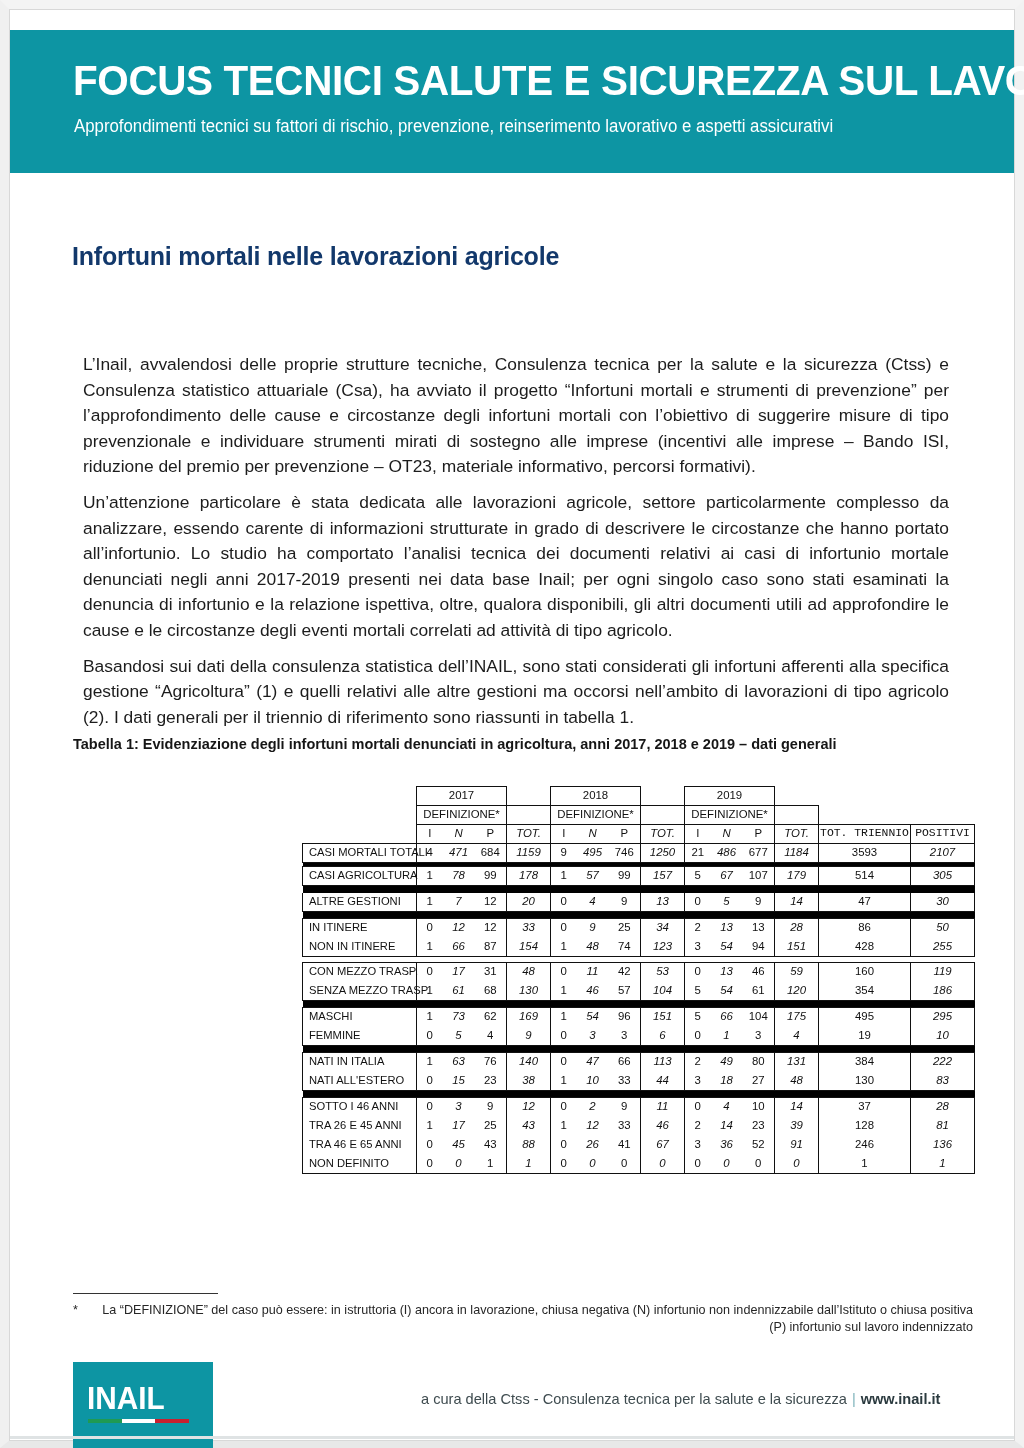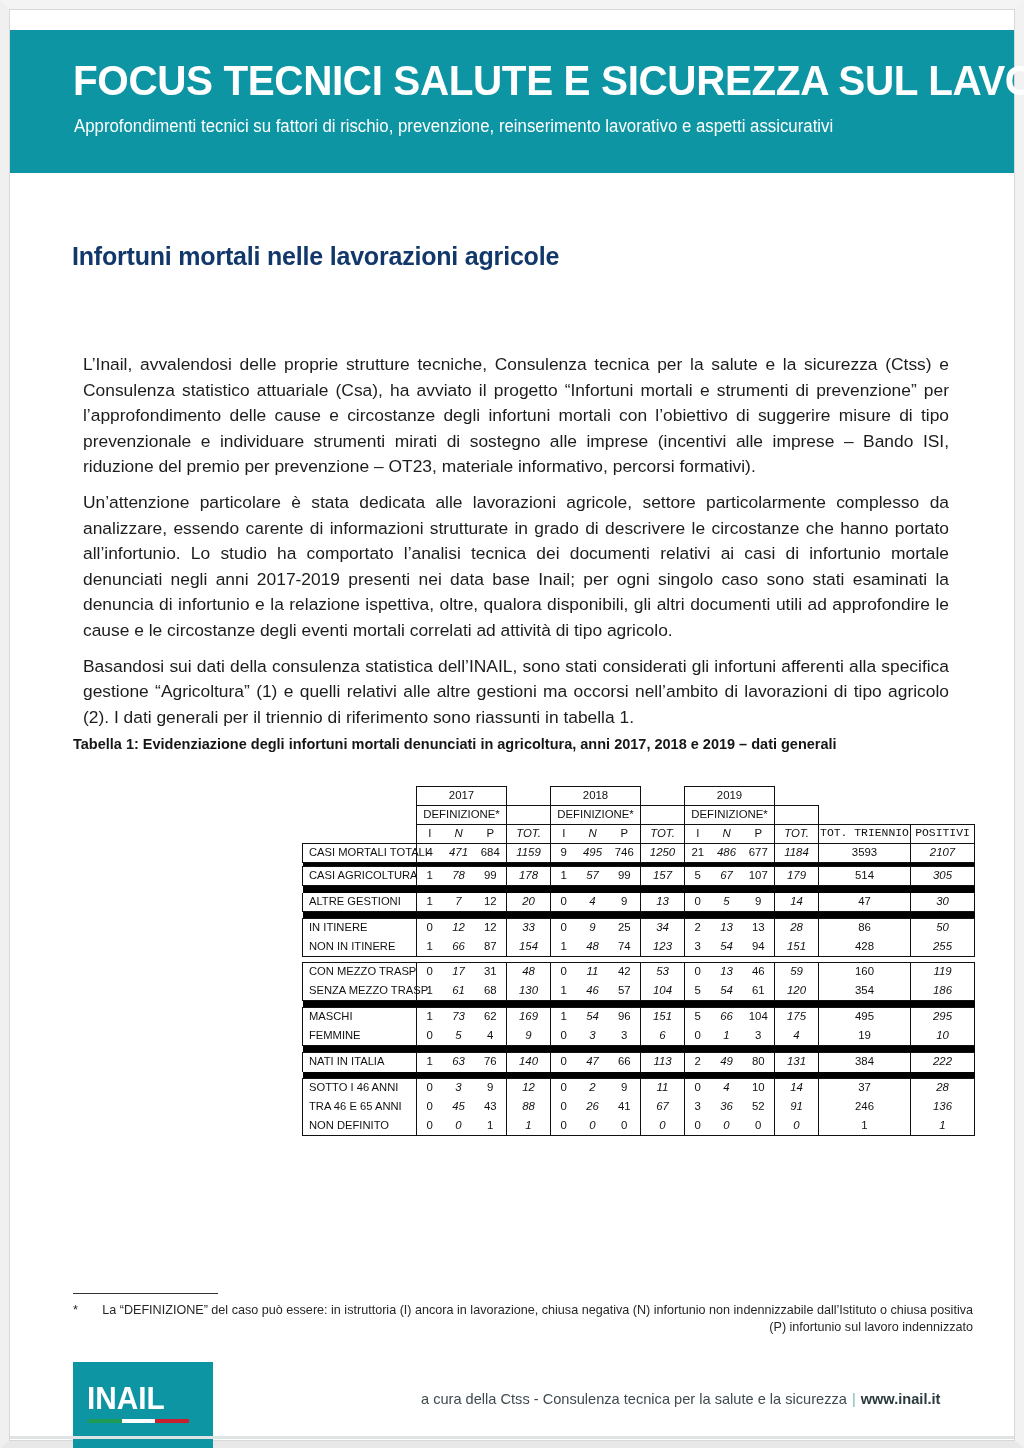--- a/index.html
+++ b/index.html
@@ -508,20 +508,37 @@
             <td class="br bt">66</td>
             <td class="bl br bt ital">113</td>
             <td class="bl bt">2</td>
             <td class="bt ital">49</td>
             <td class="br bt">80</td>
             <td class="bl br bt ital">131</td>
             <td class="bl br bt">384</td>
             <td class="bl br bt ital">222</td>
           </tr>
 
+          <tr>
+            <td class="lbl bl br bb">NATI ALL'ESTERO</td>
+            <td class="bl bb">0</td>
+            <td class="bb ital">15</td>
+            <td class="br bb">23</td>
+            <td class="bl br bb ital">38</td>
+            <td class="bl bb">1</td>
+            <td class="bb ital">10</td>
+            <td class="br bb">33</td>
+            <td class="bl br bb ital">44</td>
+            <td class="bl bb">3</td>
+            <td class="bb ital">18</td>
+            <td class="br bb">27</td>
+            <td class="bl br bb ital">48</td>
+            <td class="bl br bb">130</td>
+            <td class="bl br bb ital">83</td>
+          </tr>
           <tr class="sep-row">
             <td colspan="15" style="height:7px;background:#000;padding:0;border:none"></td>
           </tr>
 
           <tr>
             <td class="lbl bl br bt">SOTTO I 46 ANNI</td>
             <td class="bl bt">0</td>
             <td class="bt ital">3</td>
             <td class="br bt">9</td>
             <td class="bl br bt ital">12</td>
@@ -530,20 +547,37 @@
             <td class="br bt">9</td>
             <td class="bl br bt ital">11</td>
             <td class="bl bt">0</td>
             <td class="bt ital">4</td>
             <td class="br bt">10</td>
             <td class="bl br bt ital">14</td>
             <td class="bl br bt">37</td>
             <td class="bl br bt ital">28</td>
           </tr>
 
+          <tr>
+            <td class="lbl bl br">TRA 26 E 45 ANNI</td>
+            <td class="bl">1</td>
+            <td class="ital">17</td>
+            <td class="br">25</td>
+            <td class="bl br ital">43</td>
+            <td class="bl">1</td>
+            <td class="ital">12</td>
+            <td class="br">33</td>
+            <td class="bl br ital">46</td>
+            <td class="bl">2</td>
+            <td class="ital">14</td>
+            <td class="br">23</td>
+            <td class="bl br ital">39</td>
+            <td class="bl br">128</td>
+            <td class="bl br ital">81</td>
+          </tr>
 
           <tr>
             <td class="lbl bl br">TRA 46 E 65 ANNI</td>
             <td class="bl">0</td>
             <td class="ital">45</td>
             <td class="br">43</td>
             <td class="bl br ital">88</td>
             <td class="bl">0</td>
             <td class="ital">26</td>
             <td class="br">41</td>

